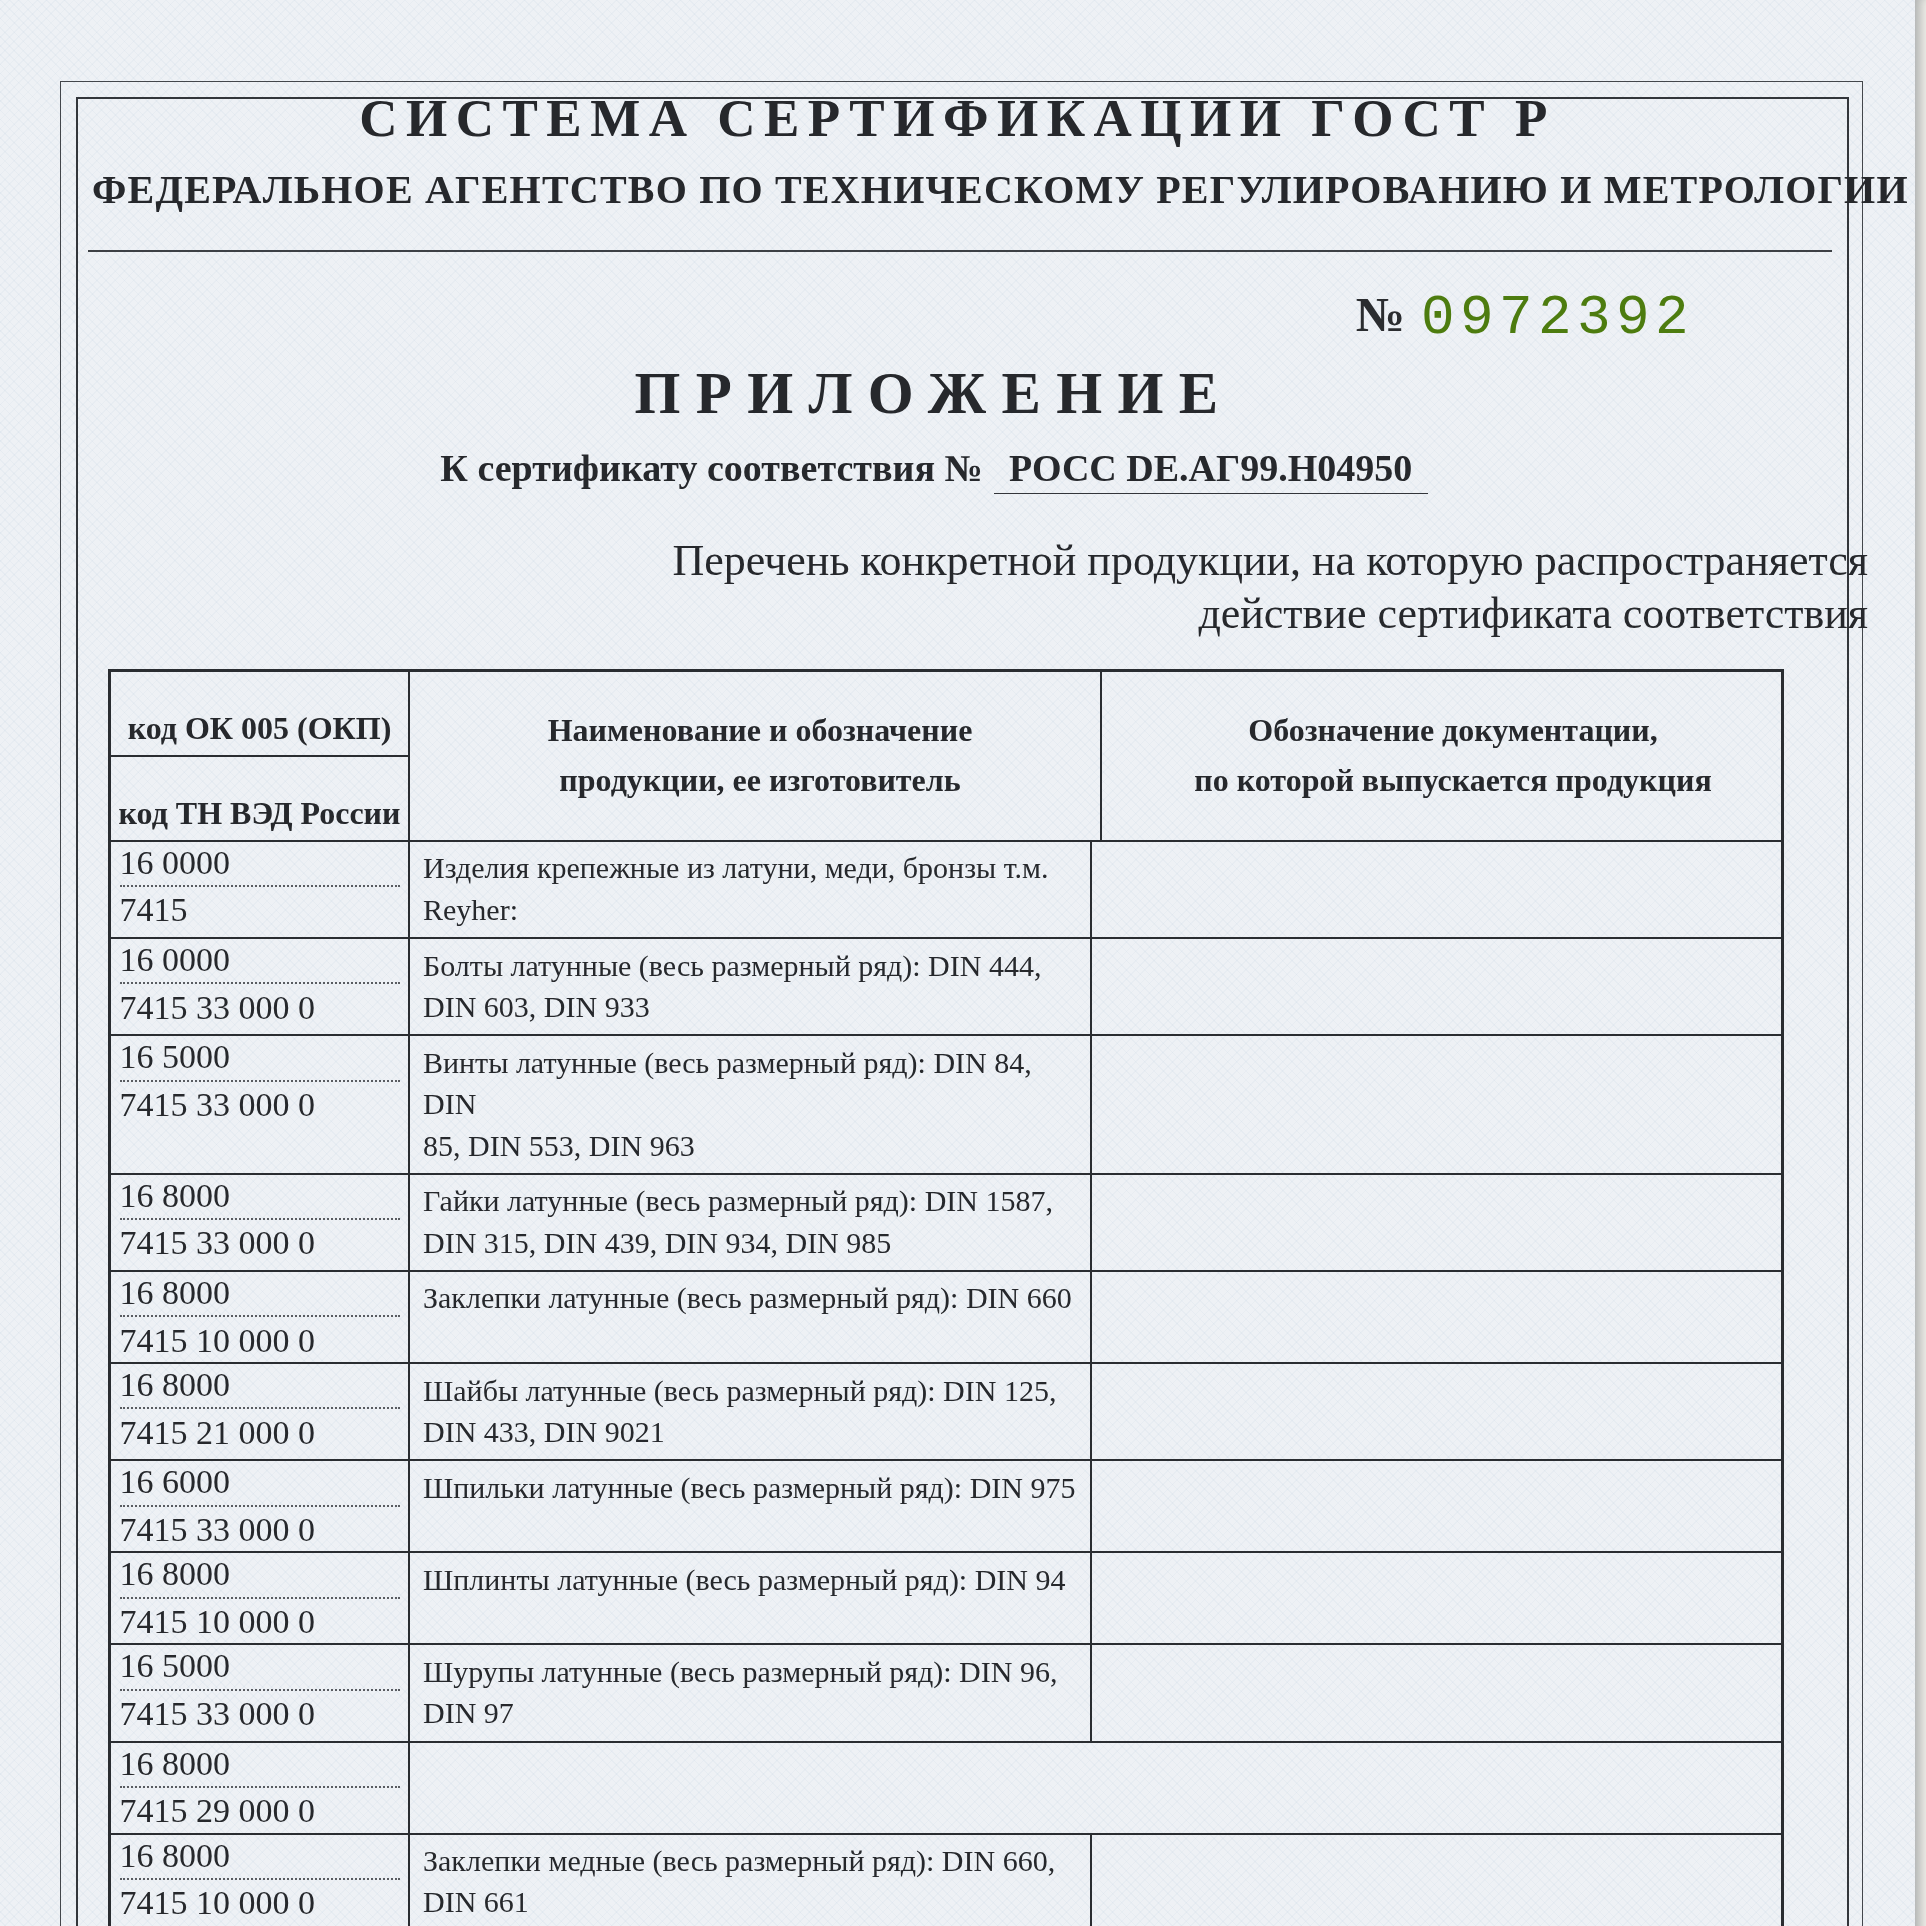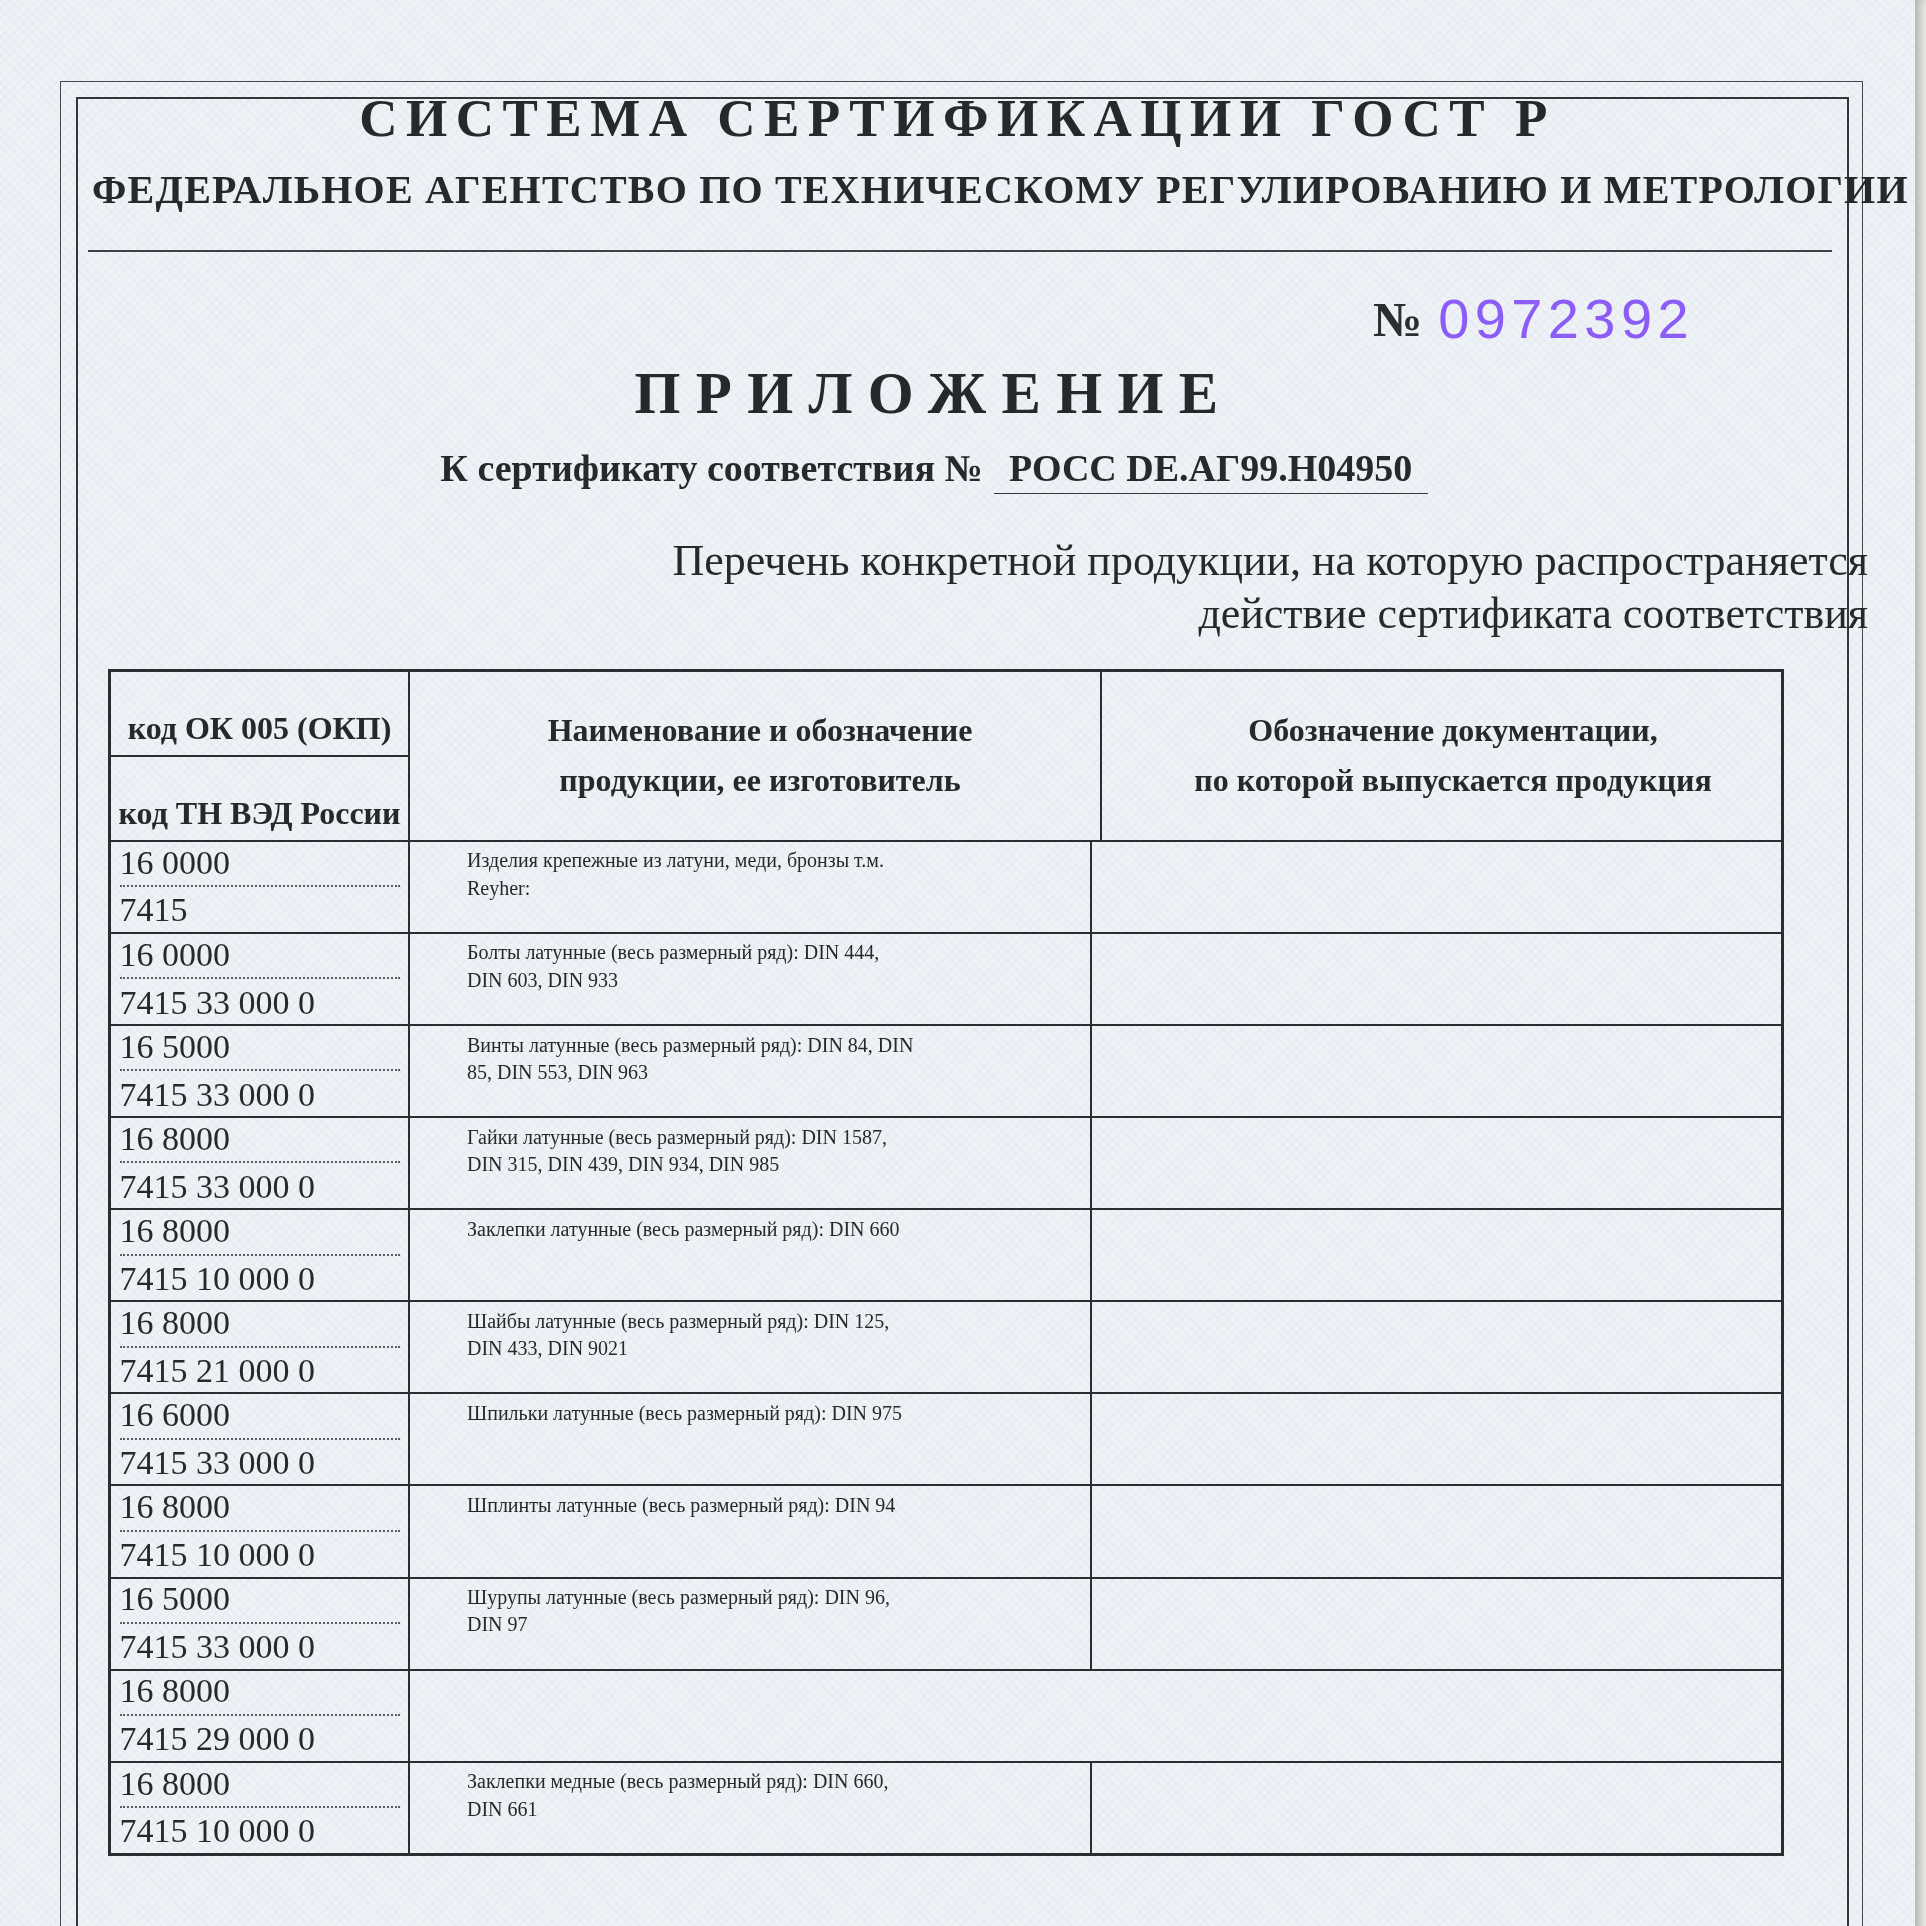--- a/index.html
+++ b/index.html
@@ -24,22 +24,22 @@
     border:2.3px solid #33363b;}
 
   .h1{position:absolute; left:116px; right:169px; top:88px; text-align:center;
     font-size:53px; font-weight:bold; letter-spacing:8.5px; white-space:nowrap;}
   .h2{position:absolute; left:92px; right:146px; top:166px; text-align:center;
     font-size:40px; font-weight:bold; letter-spacing:1.2px; white-space:nowrap;}
   .header-rule{position:absolute; left:88px; top:250px; width:1744px; height:1.9px; background:#3d4045;}
 
   .doc-number{position:absolute; top:286px; right:274px; white-space:nowrap;}
   .doc-number .no-sign{font-size:49px; font-weight:600; color:#2b2d30; margin-right:16px;}
-  .doc-number .no-digits{font-family:Liberation Sans, sans-serif; font-size:56px;
-    letter-spacing:5.4px; color:#8b5cf6; vertical-align:-2.3px;}
+  .doc-number .no-digits{font-family:Liberation Mono, monospace; font-size:56px;
+    letter-spacing:5.4px; color:#4d7c0f; vertical-align:-2.3px;}
 
   .doc-title{position:absolute; left:0; right:100px; top:359px; text-align:center;
     font-size:59px; font-weight:bold; letter-spacing:15.4px;}
 
   .cert-line{position:absolute; left:0; right:100px; top:446px; text-align:center;
     font-size:38px; font-weight:bold;}
   .cert-line .cert-num{border-bottom:1.9px solid #33353a; padding:0 15.4px 3.9px 15.4px; margin-left:10.8px;}
 
   .desc{position:absolute; left:0; right:100px; top:535px; text-align:right;
     font-size:44px; font-weight:normal; line-height:1.2; white-space:pre-line;}
@@ -51,22 +51,22 @@
   .th-col1{border-right:2.7px solid #2a2d31; display:flex; flex-direction:column;}
   .th-okp,.th-tnved{flex:1; display:flex; align-items:flex-end; justify-content:center;
     font-size:32px; font-weight:bold; padding:0 3.9px 8.5px 3.9px; white-space:nowrap;}
   .th-okp{border-bottom:2.3px solid #2a2d31;}
   .th-col2{border-right:2.7px solid #2a2d31;}
   .th-col2,.th-col3{display:flex; align-items:center; justify-content:center; text-align:center;
     font-size:32px; font-weight:bold; line-height:1.55; white-space:pre-line; padding:7.7px 15.4px;}
   .t-row{display:grid; grid-template-columns:299px 682px 682px; border-top:2.7px solid #2a2d31; min-height:77px;}
   .td-code{border-right:2.7px solid #2a2d31; padding:3.9px 7px 4.6px 8.5px; font-size:34px; line-height:1.0;}
   .code-sep{border-top:2.3px dotted #595c61; margin:5.4px 0.8px 6.2px 0;}
-  .td-name{border-right:2.7px solid #2a2d31; padding:5.4px 11.6px 7px 13px; font-size:20px;
-    line-height:1.38; white-space:pre-line;margin-left:44px;}
+  .td-name{border-right:2.7px solid #2a2d31; padding:5.4px 11.6px 7px 13px; font-size:30px;
+    line-height:1.38; white-space:pre-line;}
   .td-doc{padding:5.4px 9.2px;}
 </style>
 </head>
 <body>
 
 <div class="page">
   <div class="texture"></div>
   <div class="scan-right"></div>
 
   <div class="frame-outer"></div>

